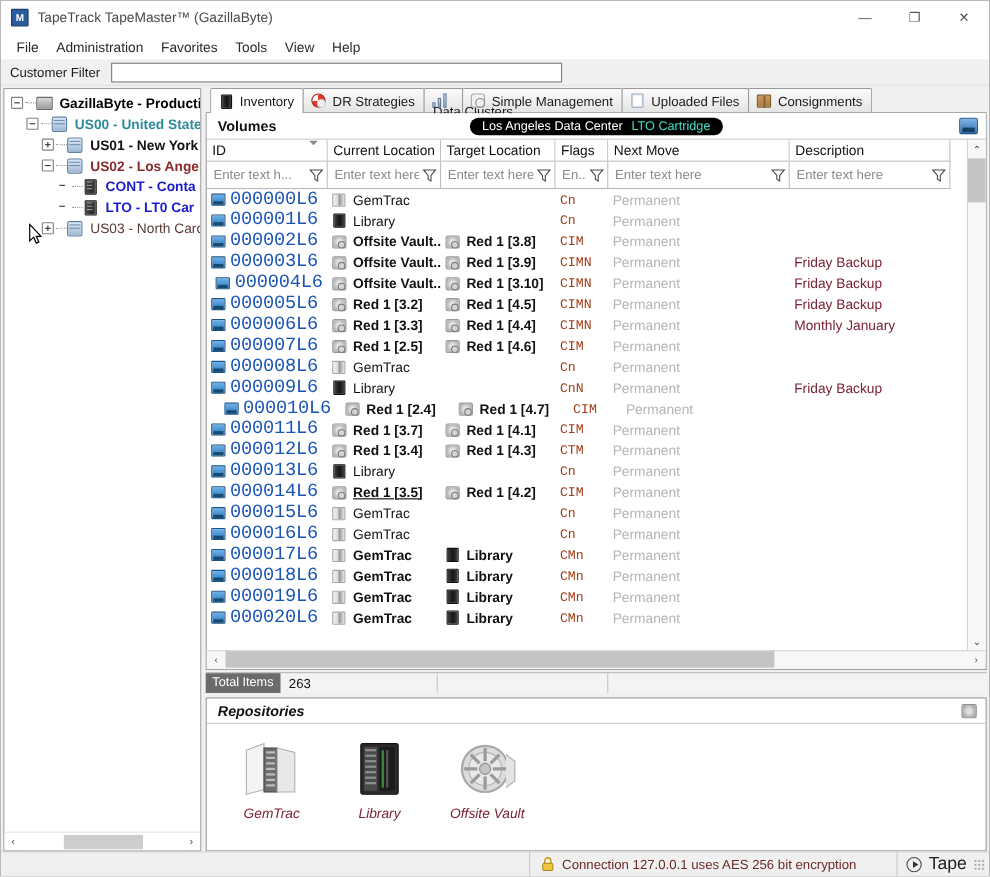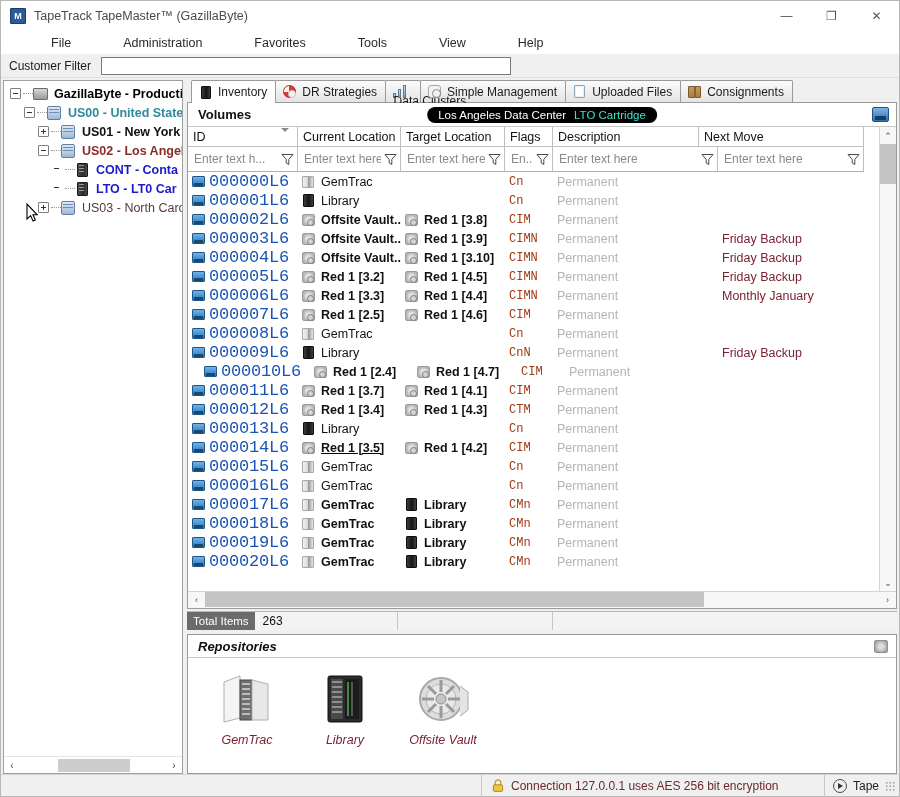--- a/index.html
+++ b/index.html
@@ -44,21 +44,21 @@
   }
 
   
   .menubar {
     height: 22px; flex: 0 0 22px;
     display: flex; align-items: center;
     padding-left: 6px;
     background: #ffffff;
     font-size: 12.5px; color: #2a2a2a;
   }
-  .menu-item { padding: 2px 8px; margin-left: 36px; }
+  .menu-item { padding: 2px 8px; }
 
   
   .filterbar {
     height: 24px; flex: 0 0 24px;
     display: flex; align-items: center;
     background: #f0f0f0;
     padding-left: 8px;
     border-bottom: 1px solid #dfdfdf;
   }
   .filter-label { font-size: 12px; color: #1a1a1a; margin-right: 10px; }
@@ -485,21 +485,21 @@
   .sb-play {
     width: 14px; height: 14px; border-radius: 50%;
     border: 1px solid #4a4a4a; position: relative;
   }
   .sb-play::after {
     content: ""; position: absolute; left: 4.5px; top: 3px;
     border-left: 5px solid #333;
     border-top: 3.5px solid transparent;
     border-bottom: 3.5px solid transparent;
   }
-  .sb-tape { font-size: 12px; color: #222; }
+  .sb-tape { font-size: 16px; color: #222; }
   .sb-grip {
     margin-left: auto; margin-right: 4px;
     width: 10px; height: 10px;
     background-image: radial-gradient(#a8a8a8 40%, transparent 41%);
     background-size: 3.5px 3.5px;
   }
 </style>
 </head>
 <body>
 
@@ -667,25 +667,25 @@
                   </div>
                   <div class="gh-cell" style="flex: 0 0 103px;">
                     <span>Current Location</span>
                   </div>
                   <div class="gh-cell" style="flex: 0 0 104px;">
                     <span>Target Location</span>
                   </div>
                   <div class="gh-cell" style="flex: 0 0 48px;">
                     <span>Flags</span>
                   </div>
+                  <div class="gh-cell" style="flex: 0 0 165px;">
+                    <span>Next Move</span>
+                  </div>
                   <div class="gh-cell" style="flex: 0 0 146px;">
                     <span>Description</span>
-                  </div>
-                  <div class="gh-cell" style="flex: 0 0 165px;">
-                    <span>Next Move</span>
                   </div>
                 </div>
               <div class="grid-filter" id="grid-filter-host">
                   <div class="gf-cell" style="flex: 0 0 110px;">
                     <input class="gf-input" type="text" placeholder="Enter text h..." style="">
                     <div class="funnel">
                       <svg width="15" height="15" viewBox="0 0 15 15">
                         <path d="M2,2.5 L13,2.5 L8.8,7.4 L8.8,12.5 L6.2,11 L6.2,7.4 Z" fill="#ffffff" stroke="#4a4a4a" stroke-width="1"></path>
                       </svg>
                     </div>
@@ -824,21 +824,21 @@
                       <span class="flag-text">CIMN</span>
                     </div>
                     <div class="gcell" style="flex: 0 0 165px;">
                       <span class="move-text">Permanent</span>
                     </div>
                     <div class="gcell" style="flex: 0 0 146px;">
                       <span class="desc-text">Friday Backup</span>
                     </div>
                   </div>
                   <div class="grow">
-                    <div class="gcell" style="flex: 0 0 110px;">
+                    <div class="gcell" style="flex: 0 0 110px; justify-content: center;">
                       <div class="tape-ico"></div>
                       <span class="id-text">000004L6</span>
                     </div>
                     <div class="gcell" style="flex: 0 0 103px;">
                       <div class="loc-ico">
                         <div class="li-vault"></div>
                       </div>
                       <span class="loc-text b">Offsite Vault...</span>
                     </div>
                     <div class="gcell" style="flex: 0 0 104px;">

